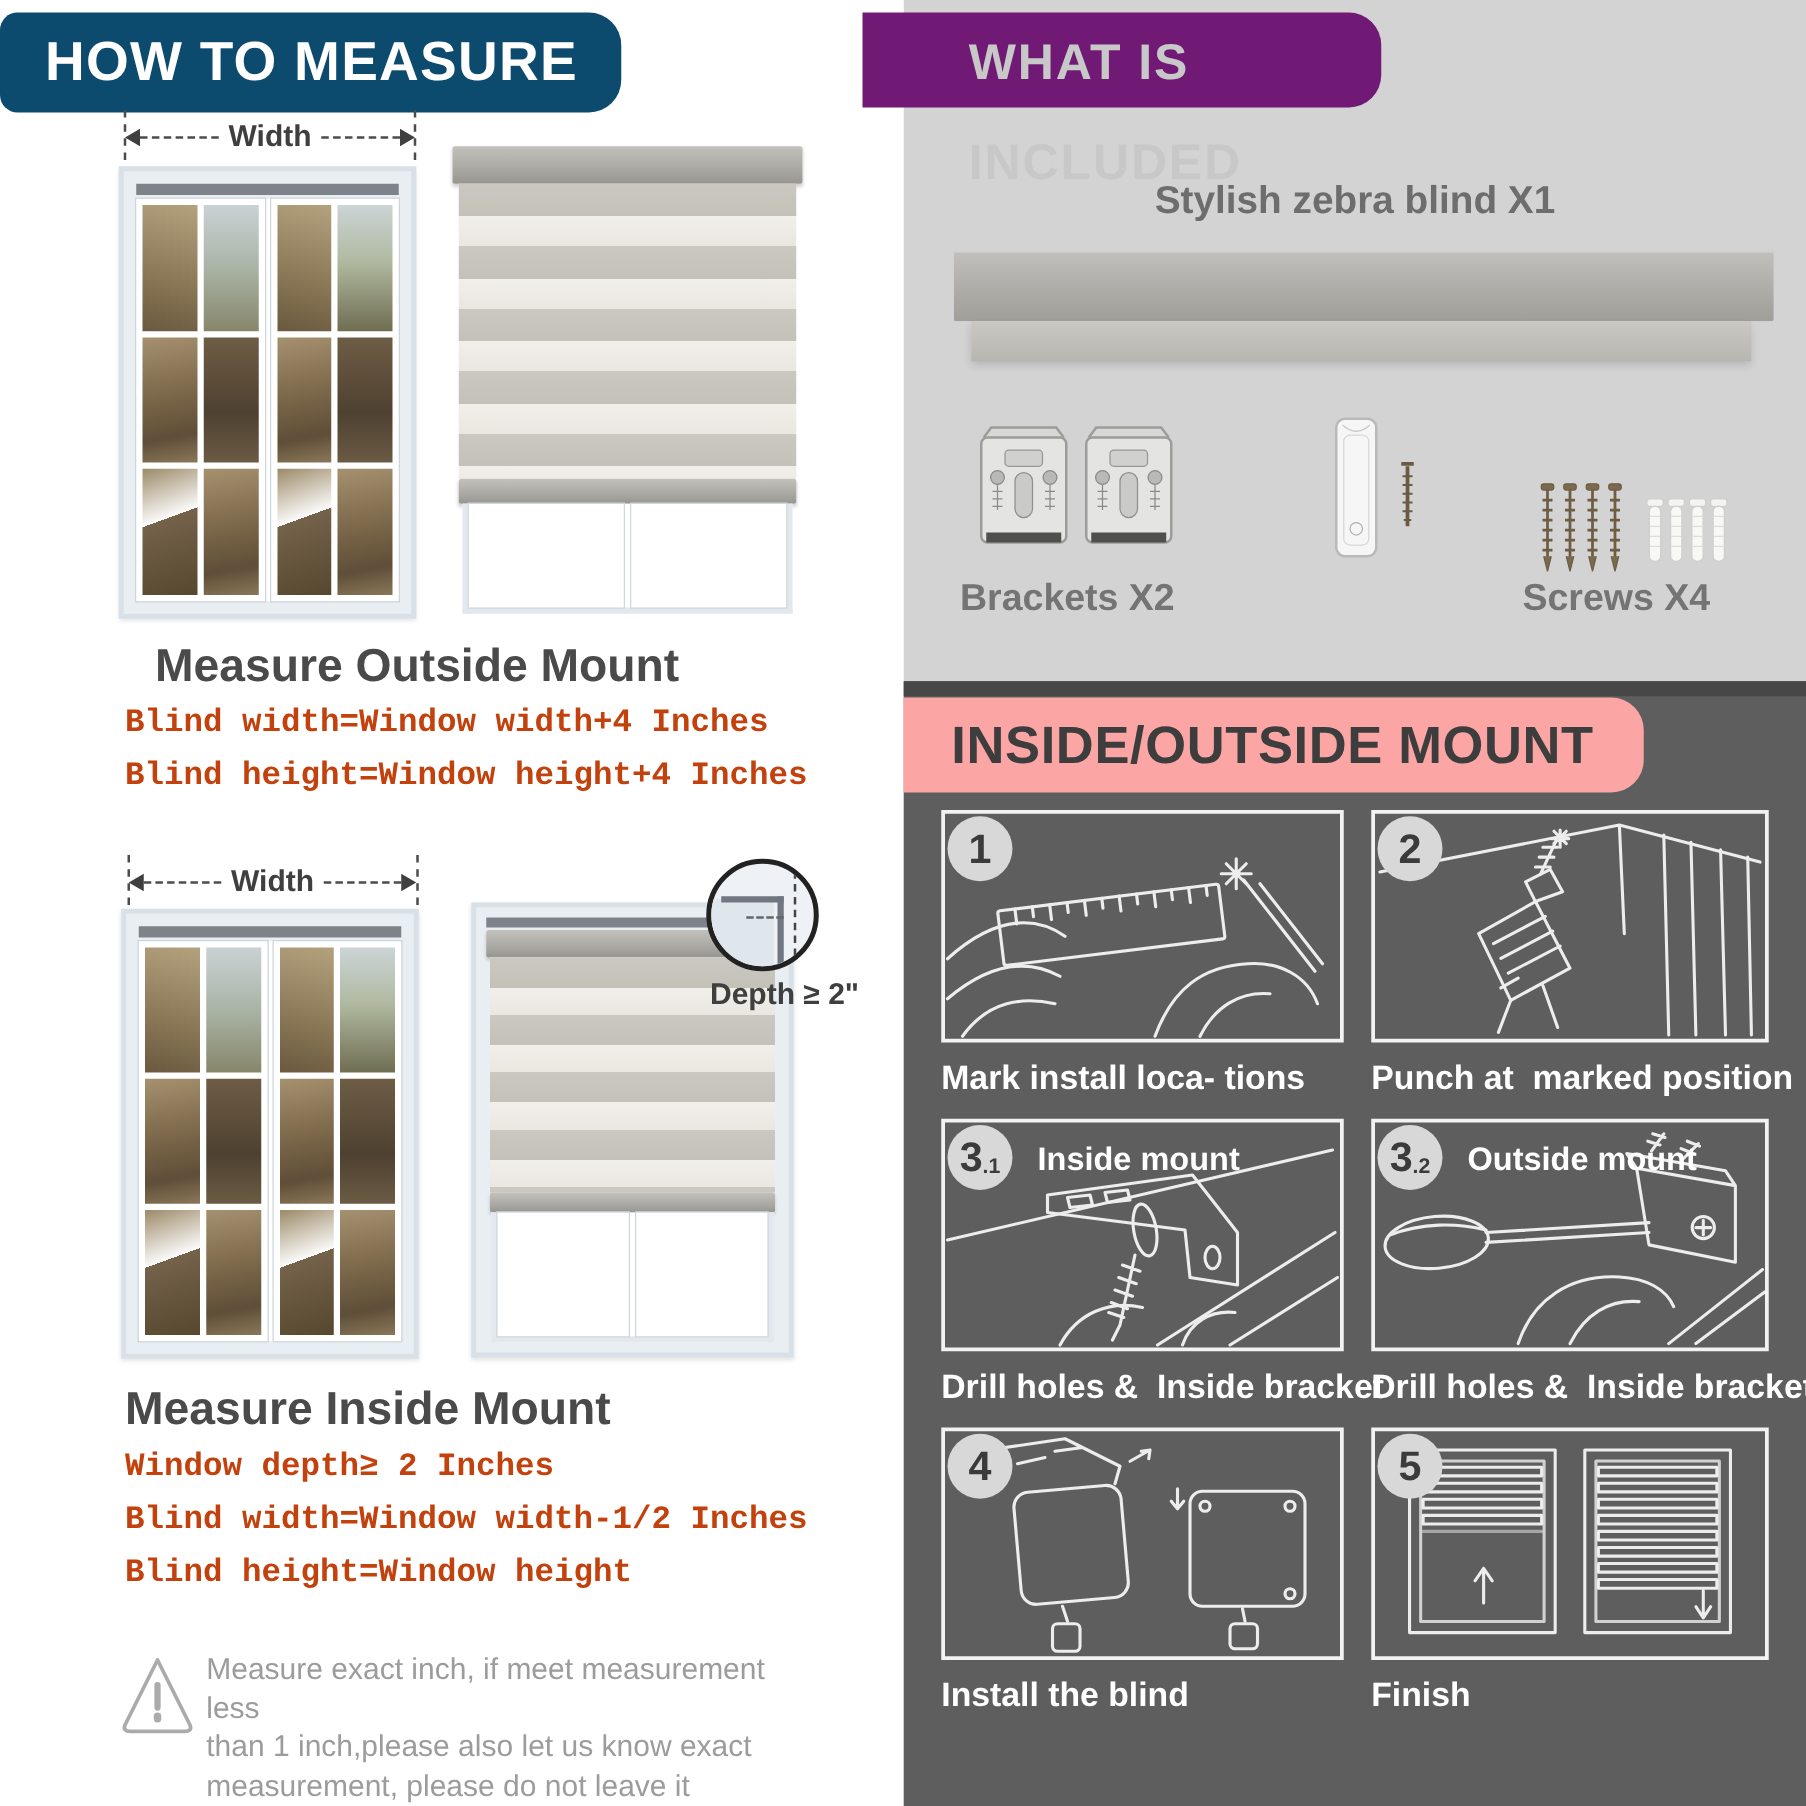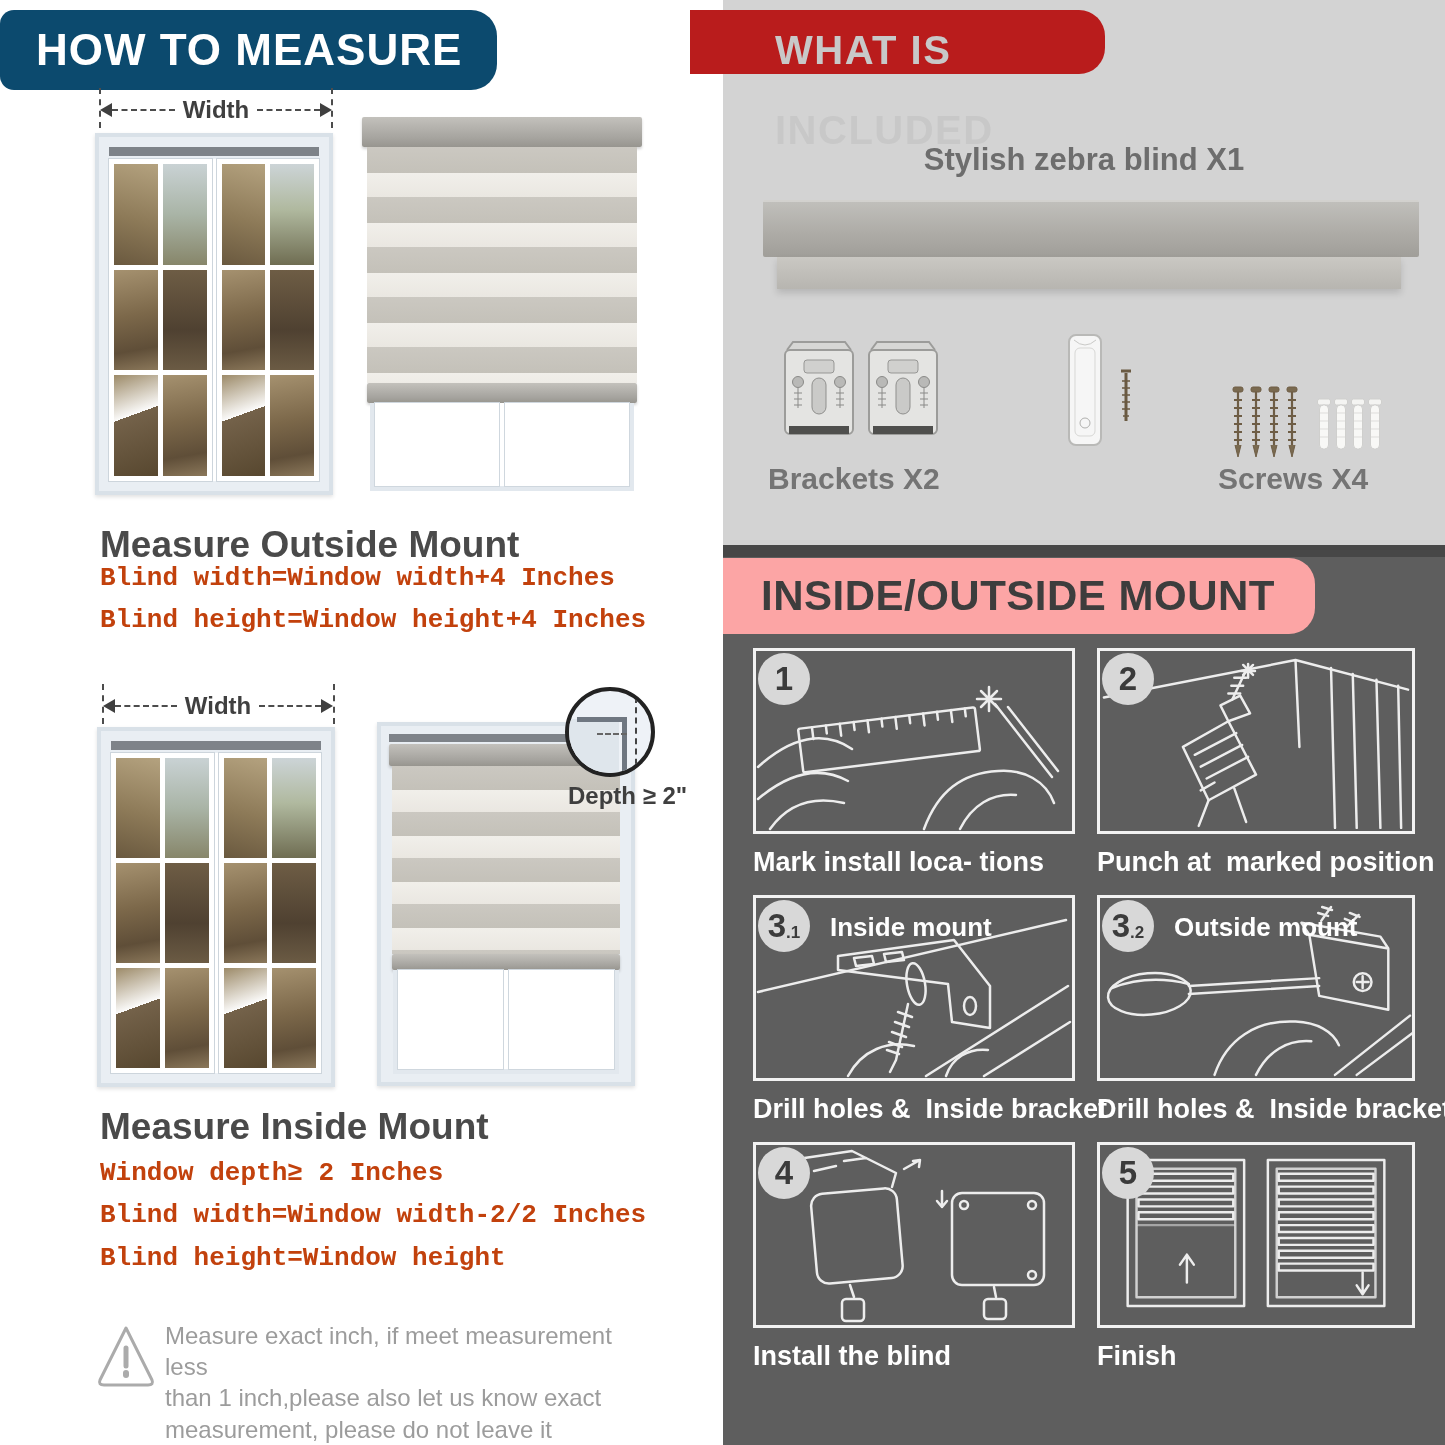--- a/index.html
+++ b/index.html
@@ -79,22 +79,22 @@
   .m-heading { position:absolute; left:100px; font-size:37px; font-weight:bold; color:#4a4a4a; }
   .m-line { position:absolute; left:100px; font-size:26px; font-weight:bold; color:#c2410c;font-family:Liberation Mono, monospace; }
 
   .warn-icon { position:absolute; left:95px; top:1322px; }
   .warn-text { position:absolute; left:165px; top:1320px; width:460px;
     font-size:24px; color:#9c9c9c; line-height:1.3; white-space:pre-line; }
 
   
   .right-col { position:absolute; left:723px; top:0; width:722px; height:1445px; background:#d3d3d3; }
 
-  .inc-tab { position:absolute; left:-33px; top:10px; width:415px; height:64px;
-    background:#b91c1c; border-radius:0 26px 26px 0;
+  .inc-tab { position:absolute; left:-33px; top:10px; width:415px; height:76px;
+    background:#701a75; border-radius:0 26px 26px 0;
     color:#c8c8c8; font-size:40px; font-weight:bold; letter-spacing:1.5px;
     line-height:80px; padding-left:85px; }
   .inc-title { position:absolute; left:0; top:142px; width:722px; text-align:center;
     font-size:31px; font-weight:bold; color:#6d6d6d; }
   .rail1 { position:absolute; left:40px; top:200px; width:656px; height:57px;
     background:linear-gradient(180deg,#c0bfbb 0%,#aeaca7 55%,#a09e99 100%);
     border-top:2px solid #d2d1ce; border-radius:2px; }
   .rail2 { position:absolute; left:54px; top:257px; width:624px; height:32px;
     background:linear-gradient(180deg,#cac8c3 0%,#b7b5b0 100%);
     box-shadow:0 4px 7px rgba(0,0,0,.14); }
@@ -174,21 +174,21 @@
     <div class="blind1">
       <div class="rail top"></div>
       <div class="stripes"></div>
       <div class="rail bot"></div>
       <div class="bwin">
         <div class="bp"></div>
           <div class="bp"></div>
       </div>
     </div>
 
-    <div class="m-heading" style="top:524px;">Measure Outside Mount</div>
+    <div class="m-heading" style="top:512px;margin-left:24px;">Measure Outside Mount</div>
     <div class="m-line" style="top:563px;">Blind width=Window width+4 Inches</div>
     <div class="m-line" style="top:605px;">Blind height=Window height+4 Inches</div>
 
     <div class="harrow" style="left:103px; top:692px; width:230px;">
       <span class="ah left"></span>
       <span class="seg"></span>
       <span class="lbl">Width</span>
       <span class="seg"></span>
       <span class="ah right"></span>
     </div>
@@ -239,21 +239,21 @@
     <div class="dcircle">
       <div class="dc-bgl"></div>
       <div class="dc-corner"></div>
       <div class="dc-dash-v"></div>
       <div class="dc-dash-h"></div>
     </div>
     <div class="depth-lbl">Depth ≥ 2"</div>
 
     <div class="m-heading" style="top:1106px;">Measure Inside Mount</div>
     <div class="m-line" style="top:1158px;">Window depth≥ 2 Inches</div>
-    <div class="m-line" style="top:1200px;">Blind width=Window width-2/2 Inches</div>
+    <div class="m-line" style="top:1200px;">Blind width=Window width-1/2 Inches</div>
     <div class="m-line" style="top:1243px;">Blind height=Window height</div>
 
     <svg class="warn-icon" width="62" height="68" viewBox="0 0 62 68">
       <path d="M31,6 L57,58 Q59,63 53,63 L9,63 Q3,63 5,58 Z" fill="none" stroke="#ababab" stroke-width="3" stroke-linejoin="round"></path>
       <path d="M31,26 L31,44" stroke="#ababab" stroke-width="5" stroke-linecap="round" fill="none"></path>
       <path d="M31,51 L31,53" stroke="#ababab" stroke-width="6" stroke-linecap="round" fill="none"></path>
     </svg>
     <div class="warn-text">Measure exact inch, if meet measurement less
 than 1 inch,please also let us know exact
 measurement, please do not leave it</div>

